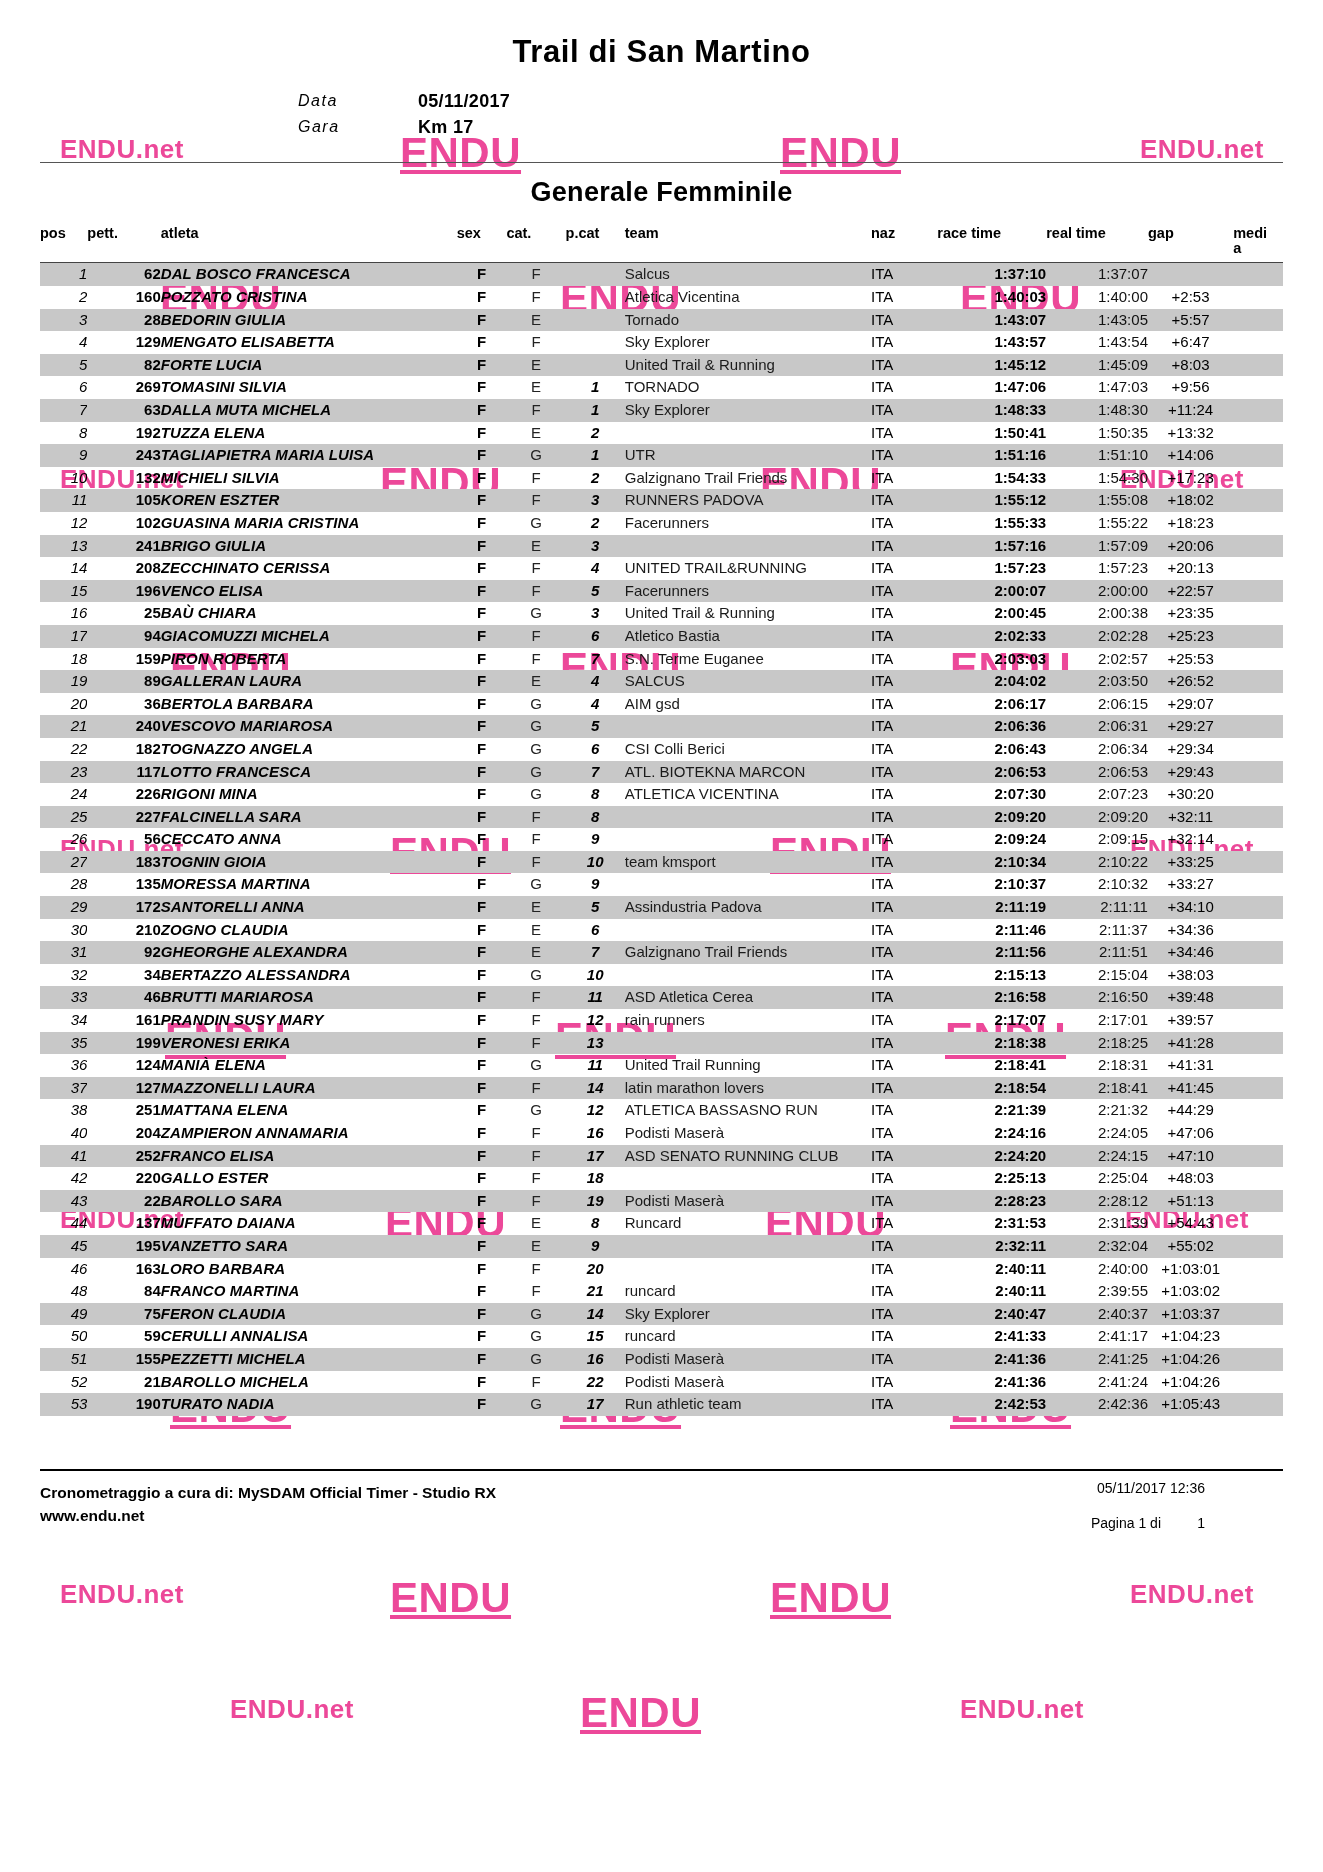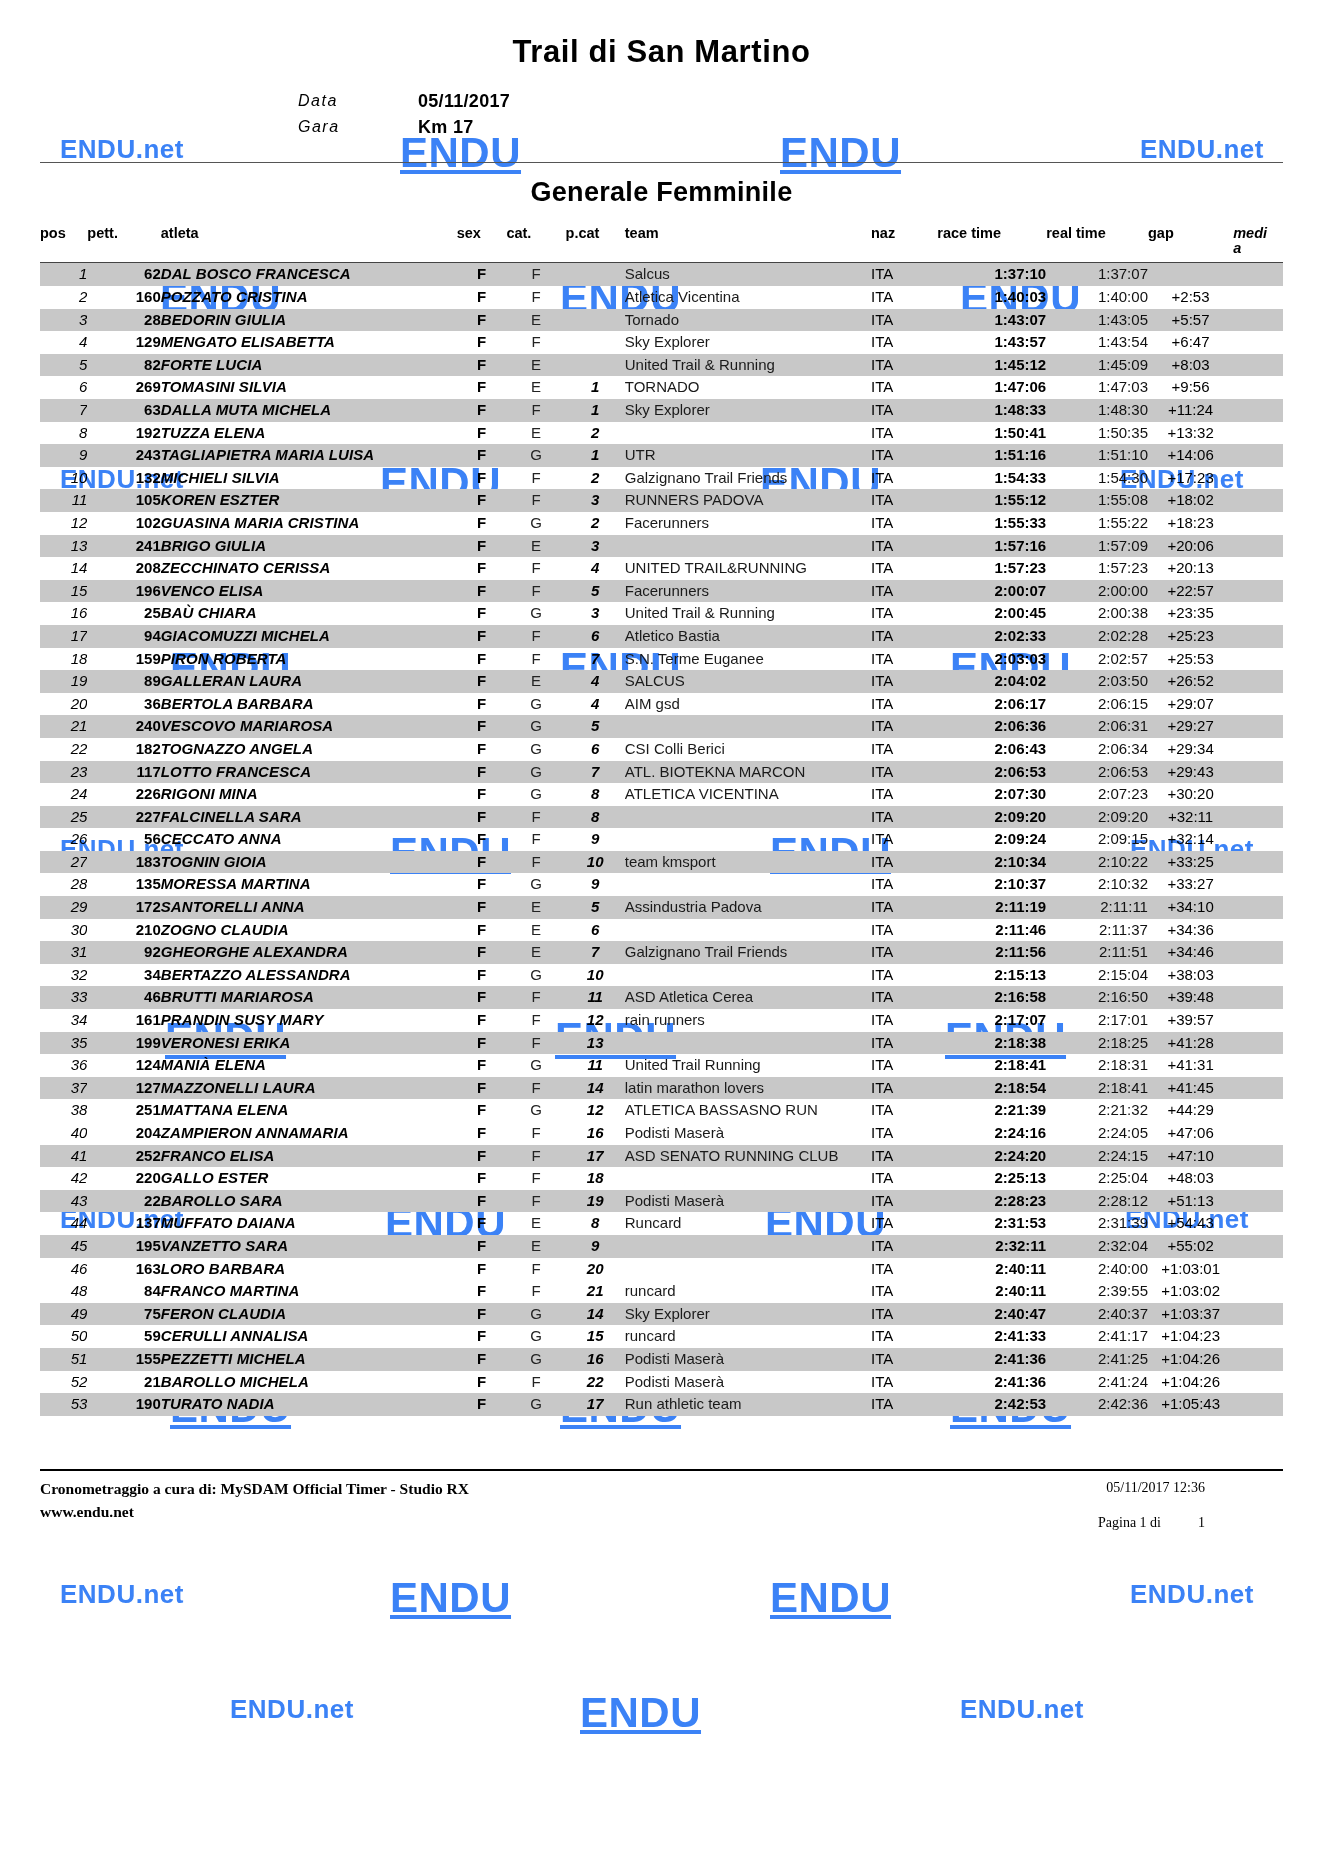--- a/index.html
+++ b/index.html
@@ -26,21 +26,21 @@
 
   
   .watermark-layer {
     position: absolute;
     inset: 0;
     pointer-events: none;
     z-index: 0;
   }
   .wm {
     position: absolute;
-    color: #3b82f6;
+    color: #ec4899;
     font-family: "Liberation Sans", sans-serif;
     font-weight: bold;
     white-space: nowrap;
     letter-spacing: 0.5px;
     text-align: center;
   }
   .wm.big { font-size: 42px; text-decoration: underline; }
   .wm.small { font-size: 26px; }
 
   .content { position: relative; z-index: 2; }
@@ -146,40 +146,39 @@
   th.h-pos   { padding-left: 2px; }
   th.h-pett  { }
   th.h-sex   { }
   th.h-cat   { }
   th.h-pcat  { }
   th.h-team  { padding-left: 2px; }
   th.h-naz   { }
   th.h-race  { }
   th.h-real  { }
   th.h-gap   { text-align: center; }
-  th.h-media { text-align: center; font-style: italic; }
+  th.h-media { text-align: center; }
 
   
   .footer {
     position: absolute;
     left: 40px;
     right: 40px;
     bottom: 375px;
     z-index: 2;
   }
   .footer-rule {
     border: none;
     border-top: 2px solid #000;
     margin: 0 0 6px 0;
   }
   .footer-grid {
     display: flex;
     justify-content: space-between;
-    align-items: flex-start;
-    font-family: Liberation Serif, serif;
+    align-items: center;
   }
   .footer-left div { font-size: 15.5px; font-weight: bold; line-height: 1.5; }
   .footer-right { text-align: right; padding-right: 78px; }
   .footer-right .fdate { font-size: 14px; line-height: 1.6; }
   .footer-right .fpage { font-size: 14px; margin-top: 16px; }
   .fpage-num { display: inline-block; width: 44px; text-align: right; }
 </style>
 </head>
 <body>
 

